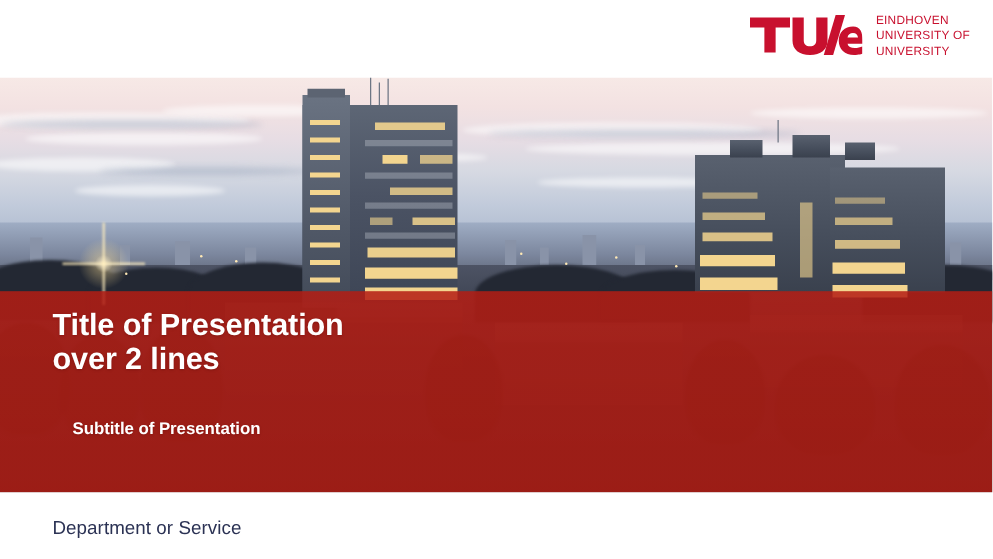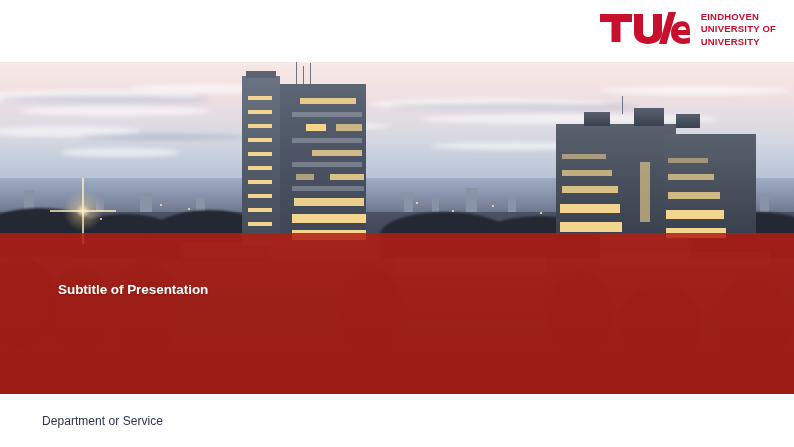--- a/index.html
+++ b/index.html
@@ -43,21 +43,21 @@
   .logo-words {
     display: flex;
     flex-direction: column;
     justify-content: center;
     gap: 1px;
     padding-top: 2px;
   }
   .logo-words span {
     color: #C8102E;
     font-size: 9.5px;
-    font-weight: bold;
+    font-weight: normal;
     letter-spacing: 0.2px;
     line-height: 11.3px;
     white-space: nowrap;
   }
 
   
   .photo-band {
     position: absolute;
     left: 0;
     top: 62px;
@@ -276,21 +276,21 @@
     top: 394px;
     width: 794px;
     height: 53px;
     background: #ffffff;
   }
   .footer-text {
     position: absolute;
     left: 42px;
     top: 20px;
     color: #2B3254;
-    font-size: 12px;
+    font-size: 15px;
     font-weight: normal;
     letter-spacing: 0.05px;
   }
 </style>
 </head>
 <body>
 
 <div class="slide">
 
   <div class="header-bar">
@@ -438,20 +438,22 @@
       <div class="low-tree" style="left:548px; top:210px; width:64px; height:84px;"></div>
       <div class="low-tree" style="left:620px; top:222px; width:80px; height:80px;"></div>
       <div class="low-tree" style="left:716px; top:214px; width:76px; height:88px;"></div>
 
       <div class="red-overlay"></div>
       <div class="red-overlay-deep"></div>
     </div>
   </div>
 
   <div class="text-block">
+    <h1 class="title">Title of Presentation
+over 2 lines</h1>
     <h2 class="subtitle">Subtitle of Presentation</h2>
   </div>
 
   <div class="footer">
     <div class="footer-text">Department or Service</div>
   </div>
 
 </div>
 
 </body></html>

